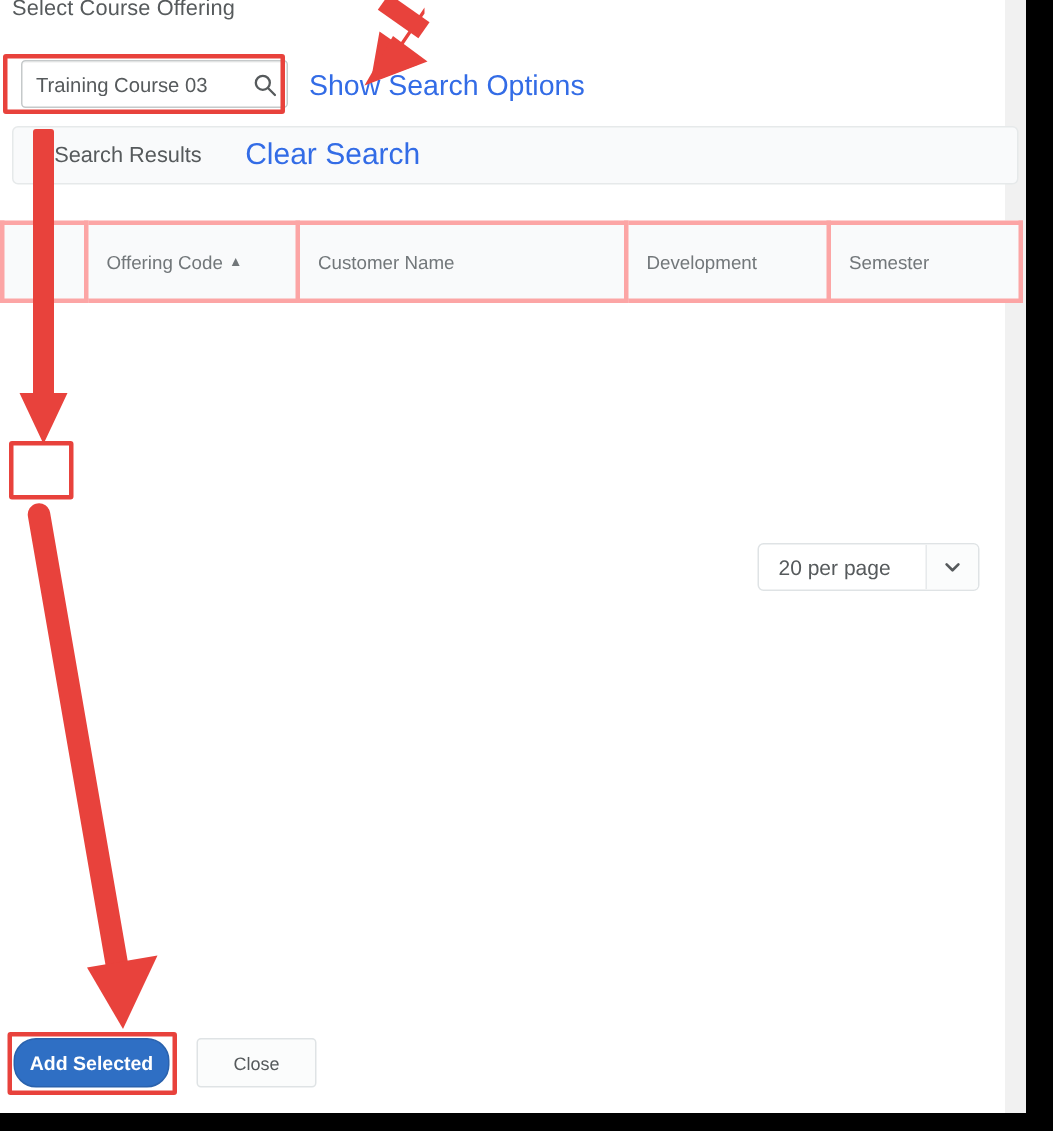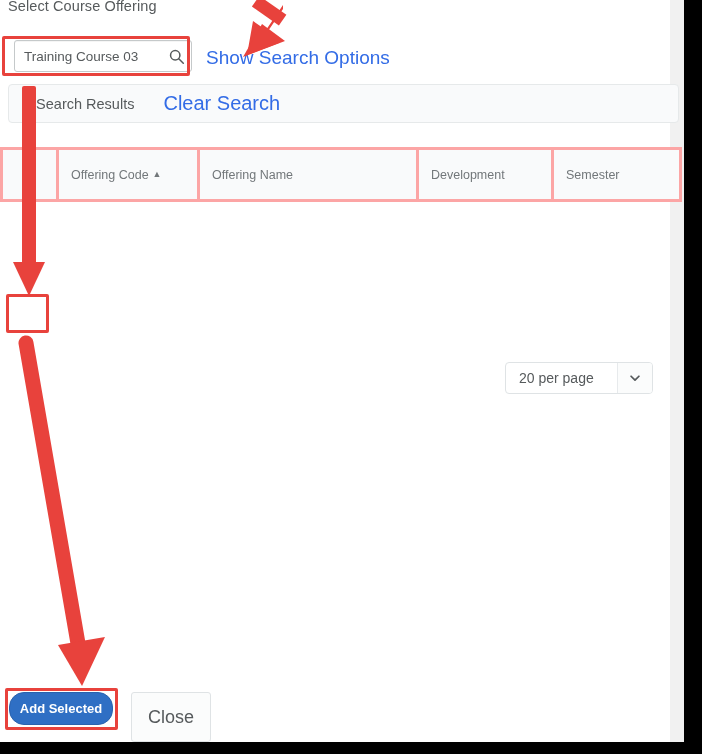--- a/index.html
+++ b/index.html
@@ -251,26 +251,26 @@
     left: 5px; top: 688px;
     width: 113px; height: 42px;
     border: 3px solid #e8423c;
     border-radius: 2px;
     z-index: 6;
     pointer-events: none;
   }
   .btn-close {
     position: absolute;
     left: 131px; top: 692px;
-    width: 80px; height: 50px;
+    width: 80px; height: 33px;
     background: #fbfcfc;
     border: 1px solid #dfe3e5;
     border-radius: 3px;
     color: #565a5c;
-    font-size: 18px;
+    font-size: 12px;
     font-family: "Liberation Sans", sans-serif;
     cursor: pointer;
   }
 
   
   .arrows {
     position: absolute;
     left: 0; top: 0;
     width: 702px; height: 754px;
     pointer-events: none;
@@ -313,21 +313,21 @@
           <col style="width:56px">
           <col style="width:141px">
           <col style="width:219px">
           <col style="width:135px">
           <col style="width:128px">
         </colgroup>
         <thead>
           <tr>
             <th class="sel-col"></th>
             <th><span>Offering Code</span><span class="sort-caret">▲</span></th>
-            <th>Offering Name</th>
+            <th>Customer Name</th>
             <th>Development</th>
             <th>Semester</th>
           </tr>
         </thead>
         <tbody>
         </tbody>
       </table>
     </div>
 
     <div class="perpage">

